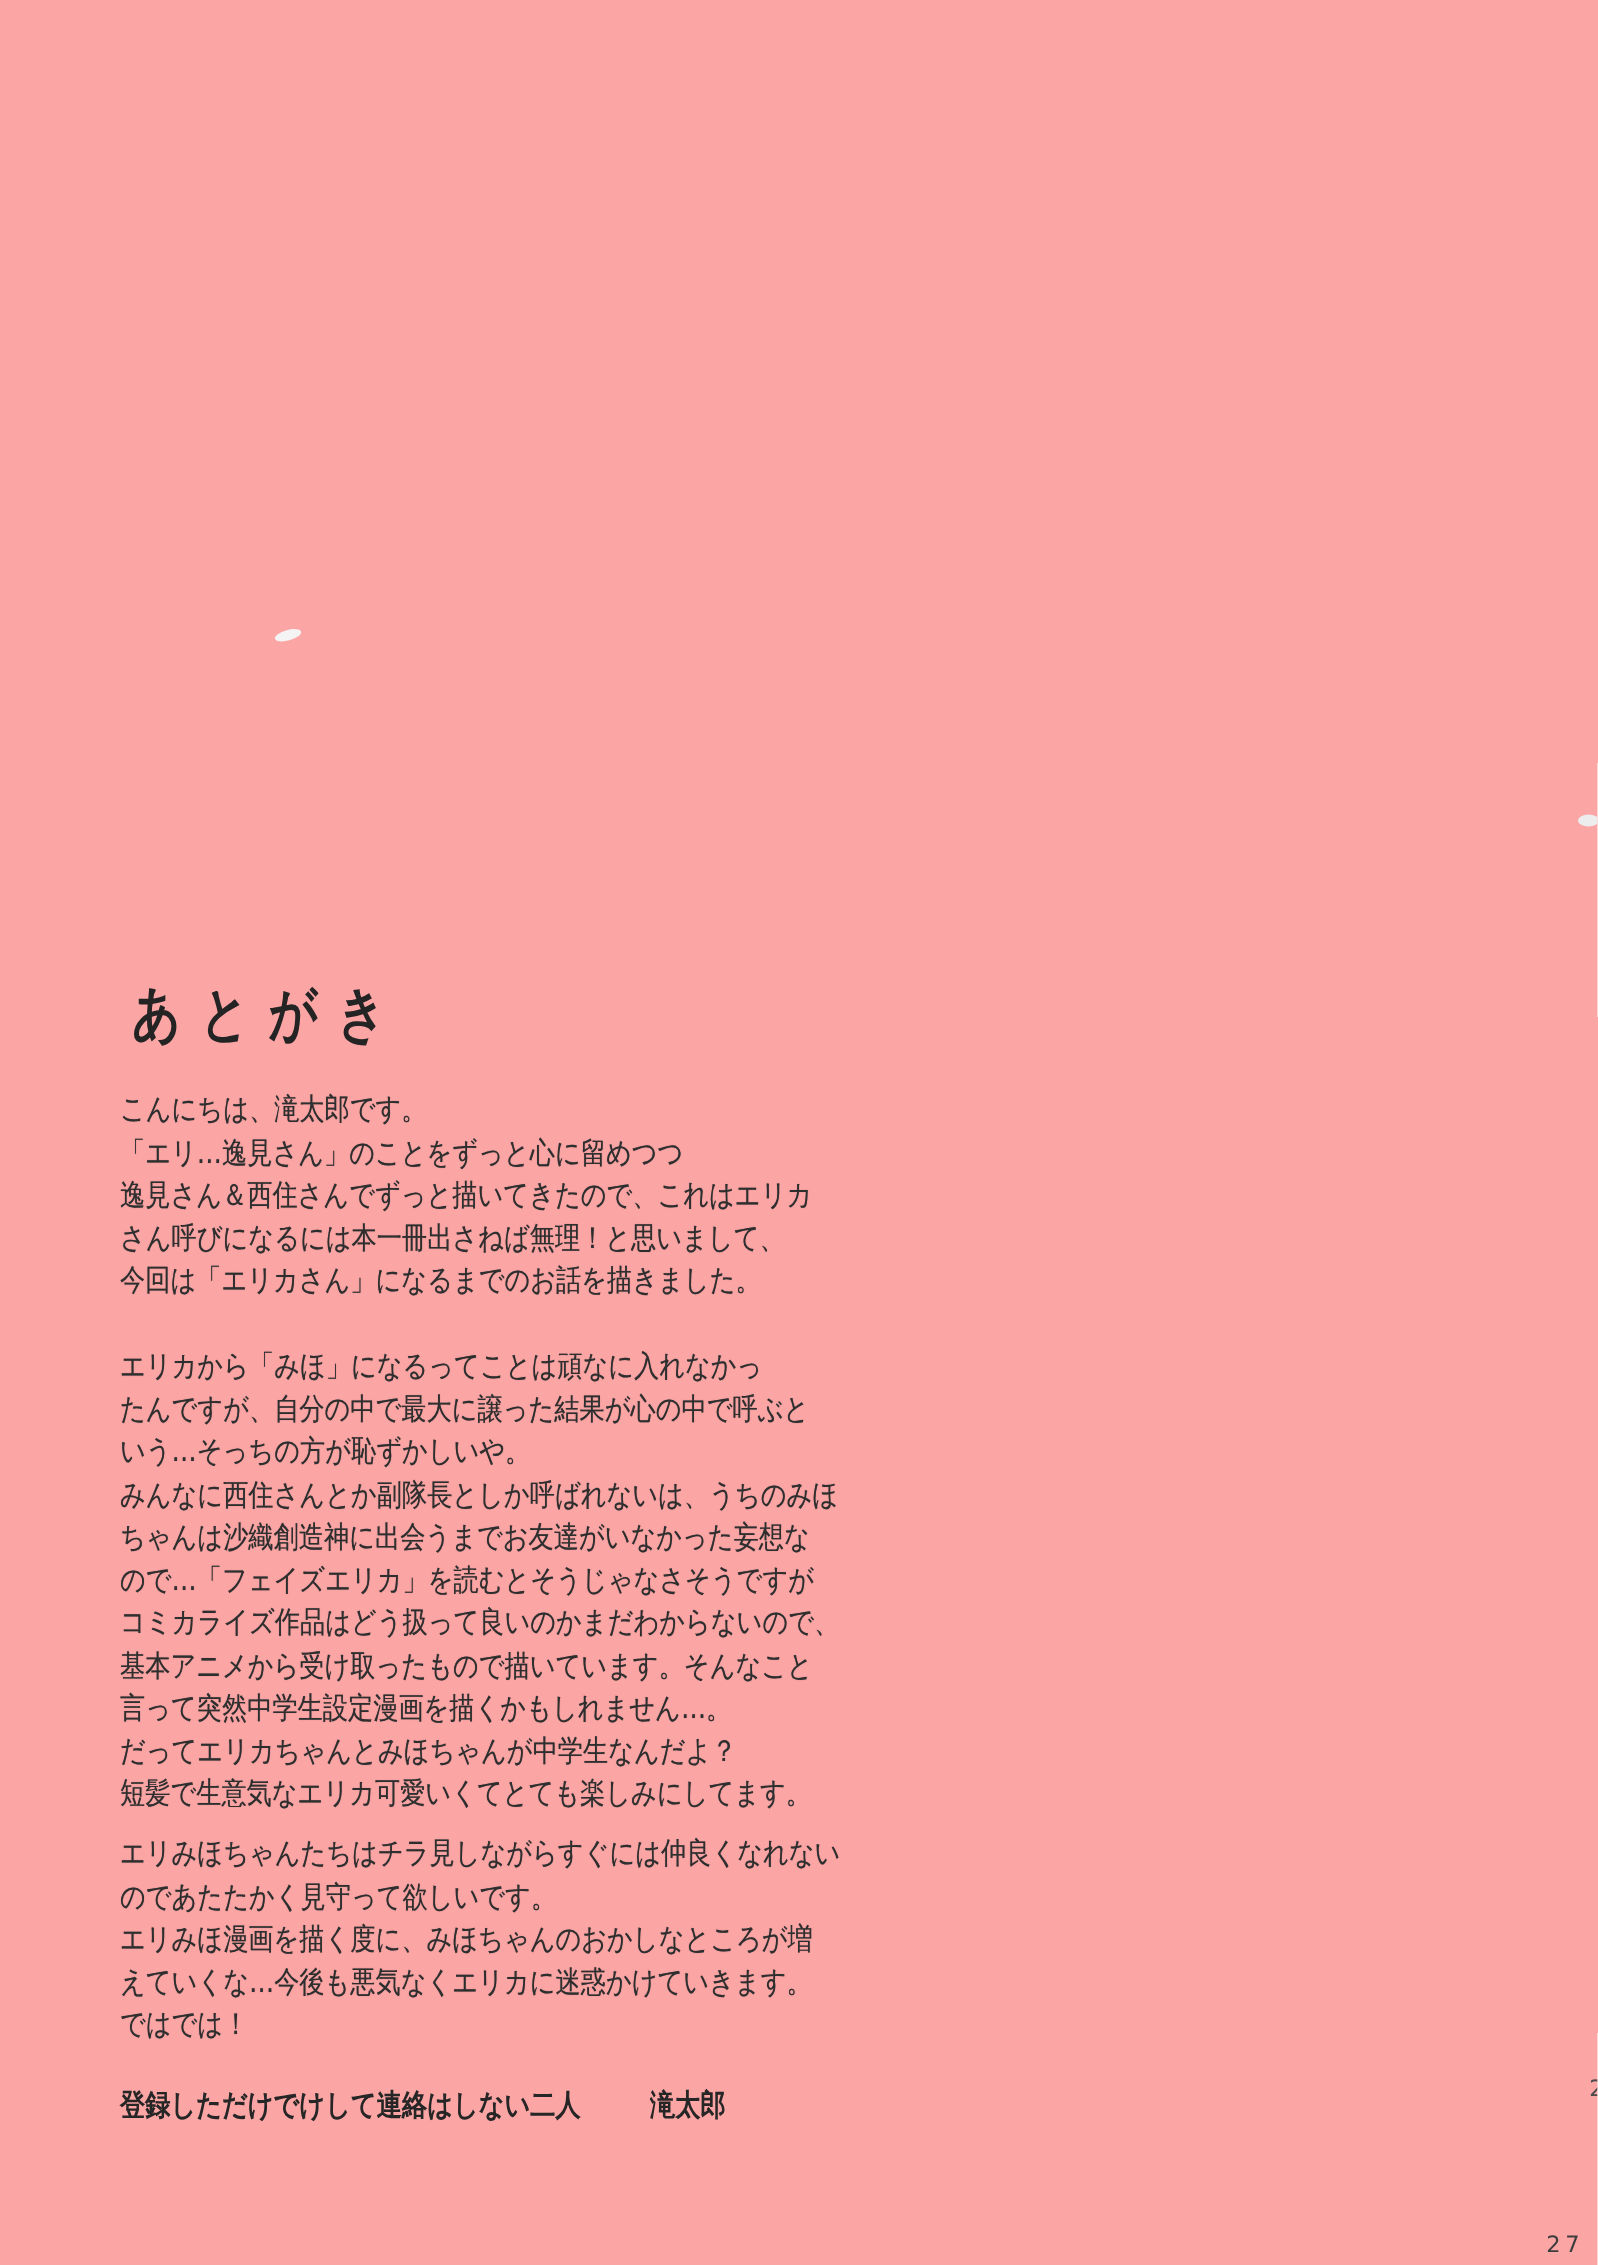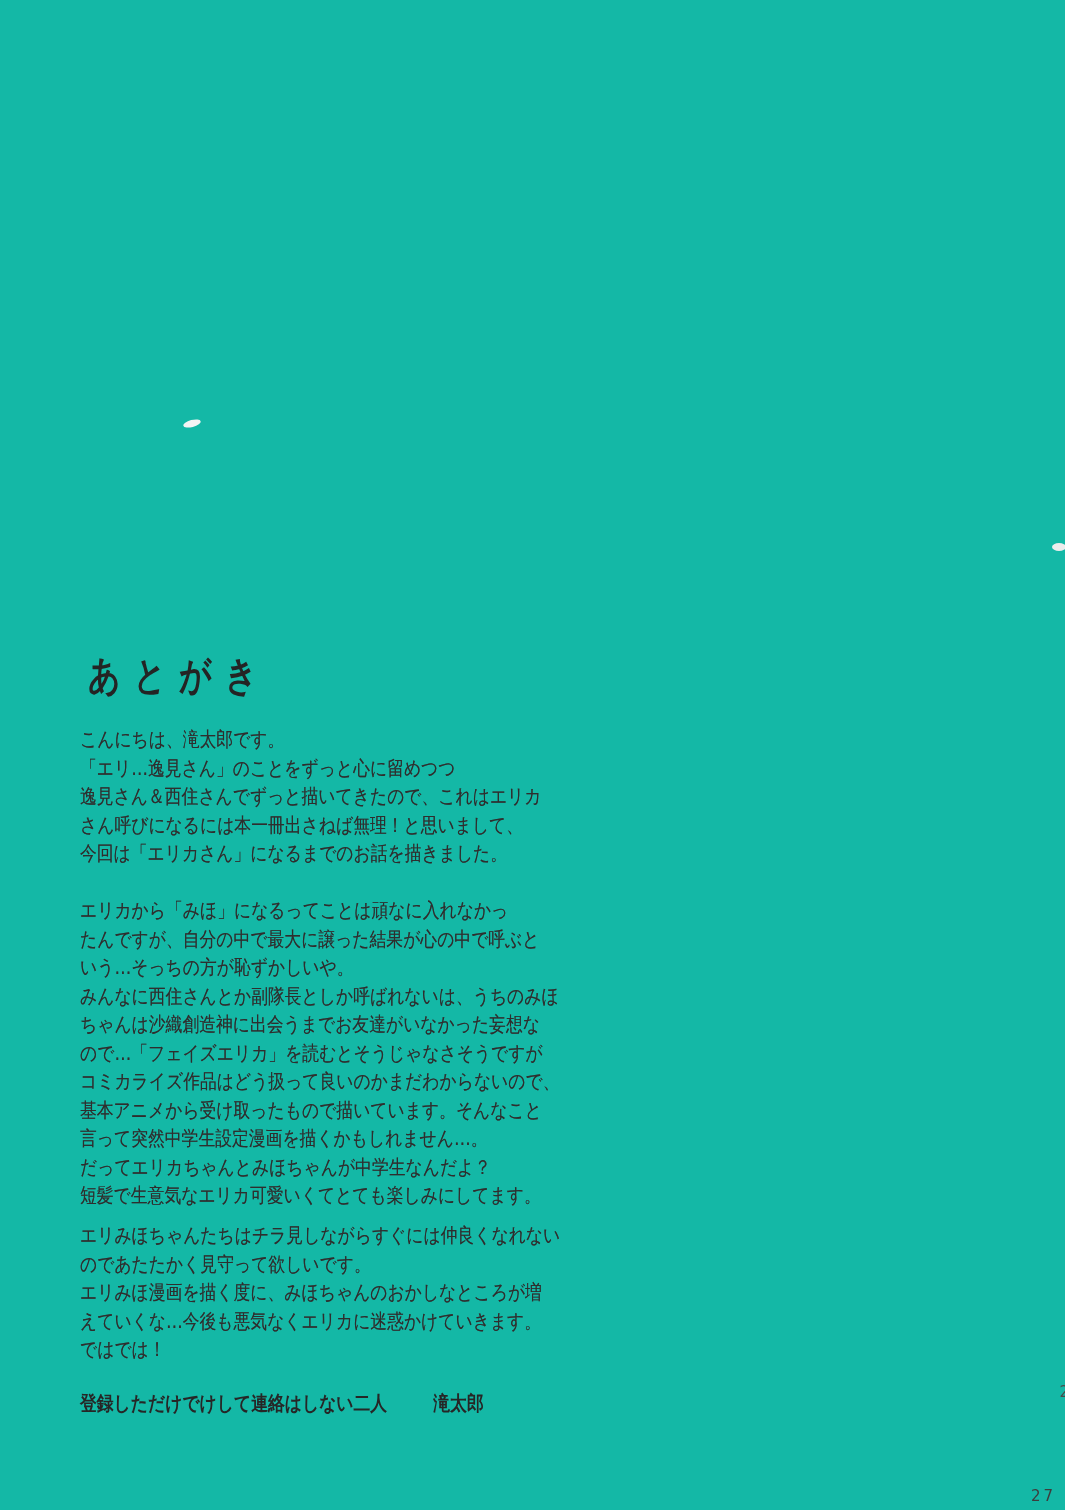--- a/index.html
+++ b/index.html
@@ -4,21 +4,21 @@
 <style>
   html, body {
     margin: 0;
     padding: 0;
     background: #ffffff;
   }
   .page {
     position: relative;
     width: 1065px;
     height: 1510px;
-    background: #14b8a6;
+    background: #fca5a5;
     overflow: hidden;
     font-family: "DejaVu Sans", sans-serif;
     color: #2e2e2e;
   }
   .title {
     position: absolute;
     left: 88px;
     top: 648px;
     font-size: 40px;
     font-weight: bold;

